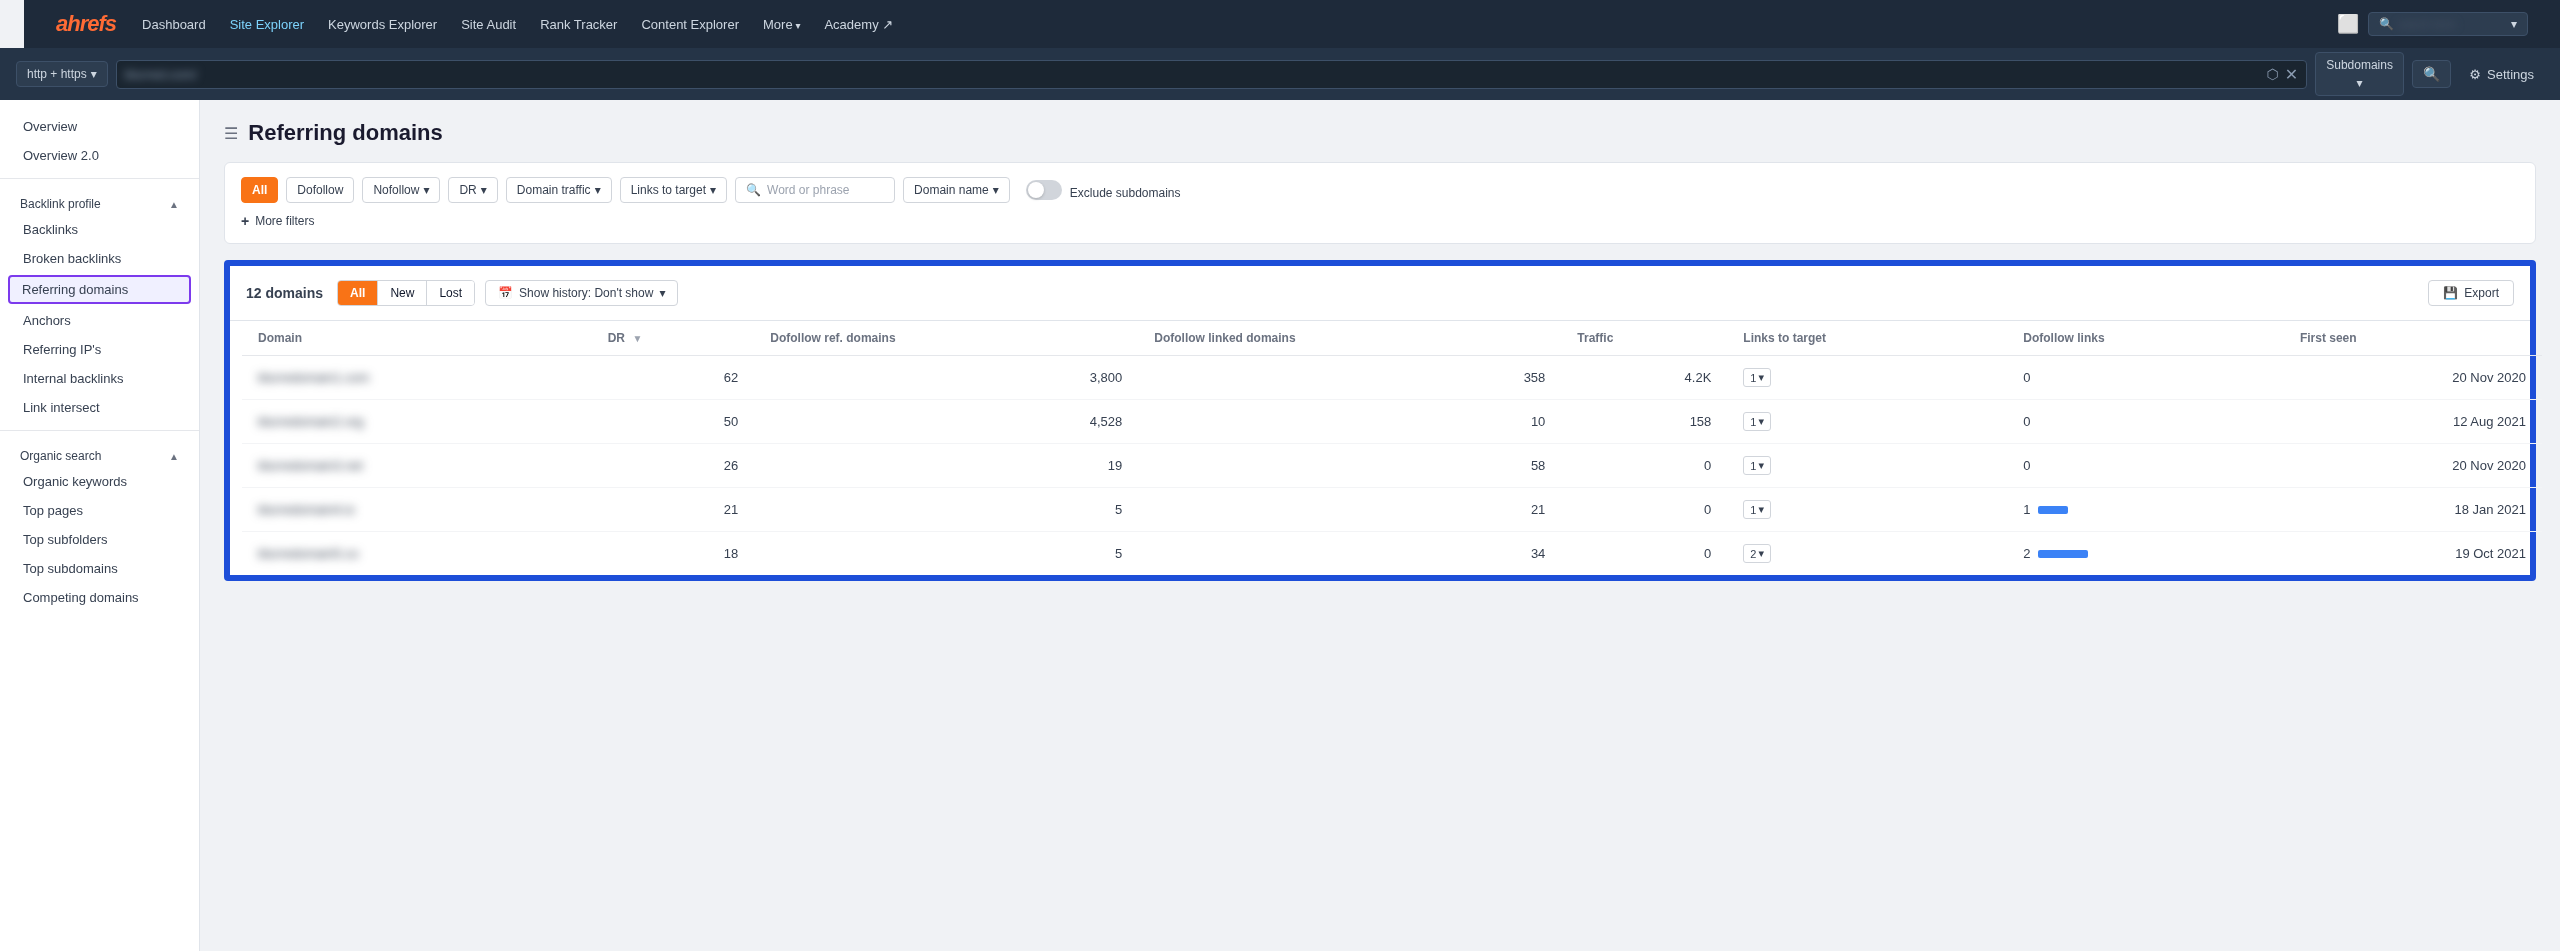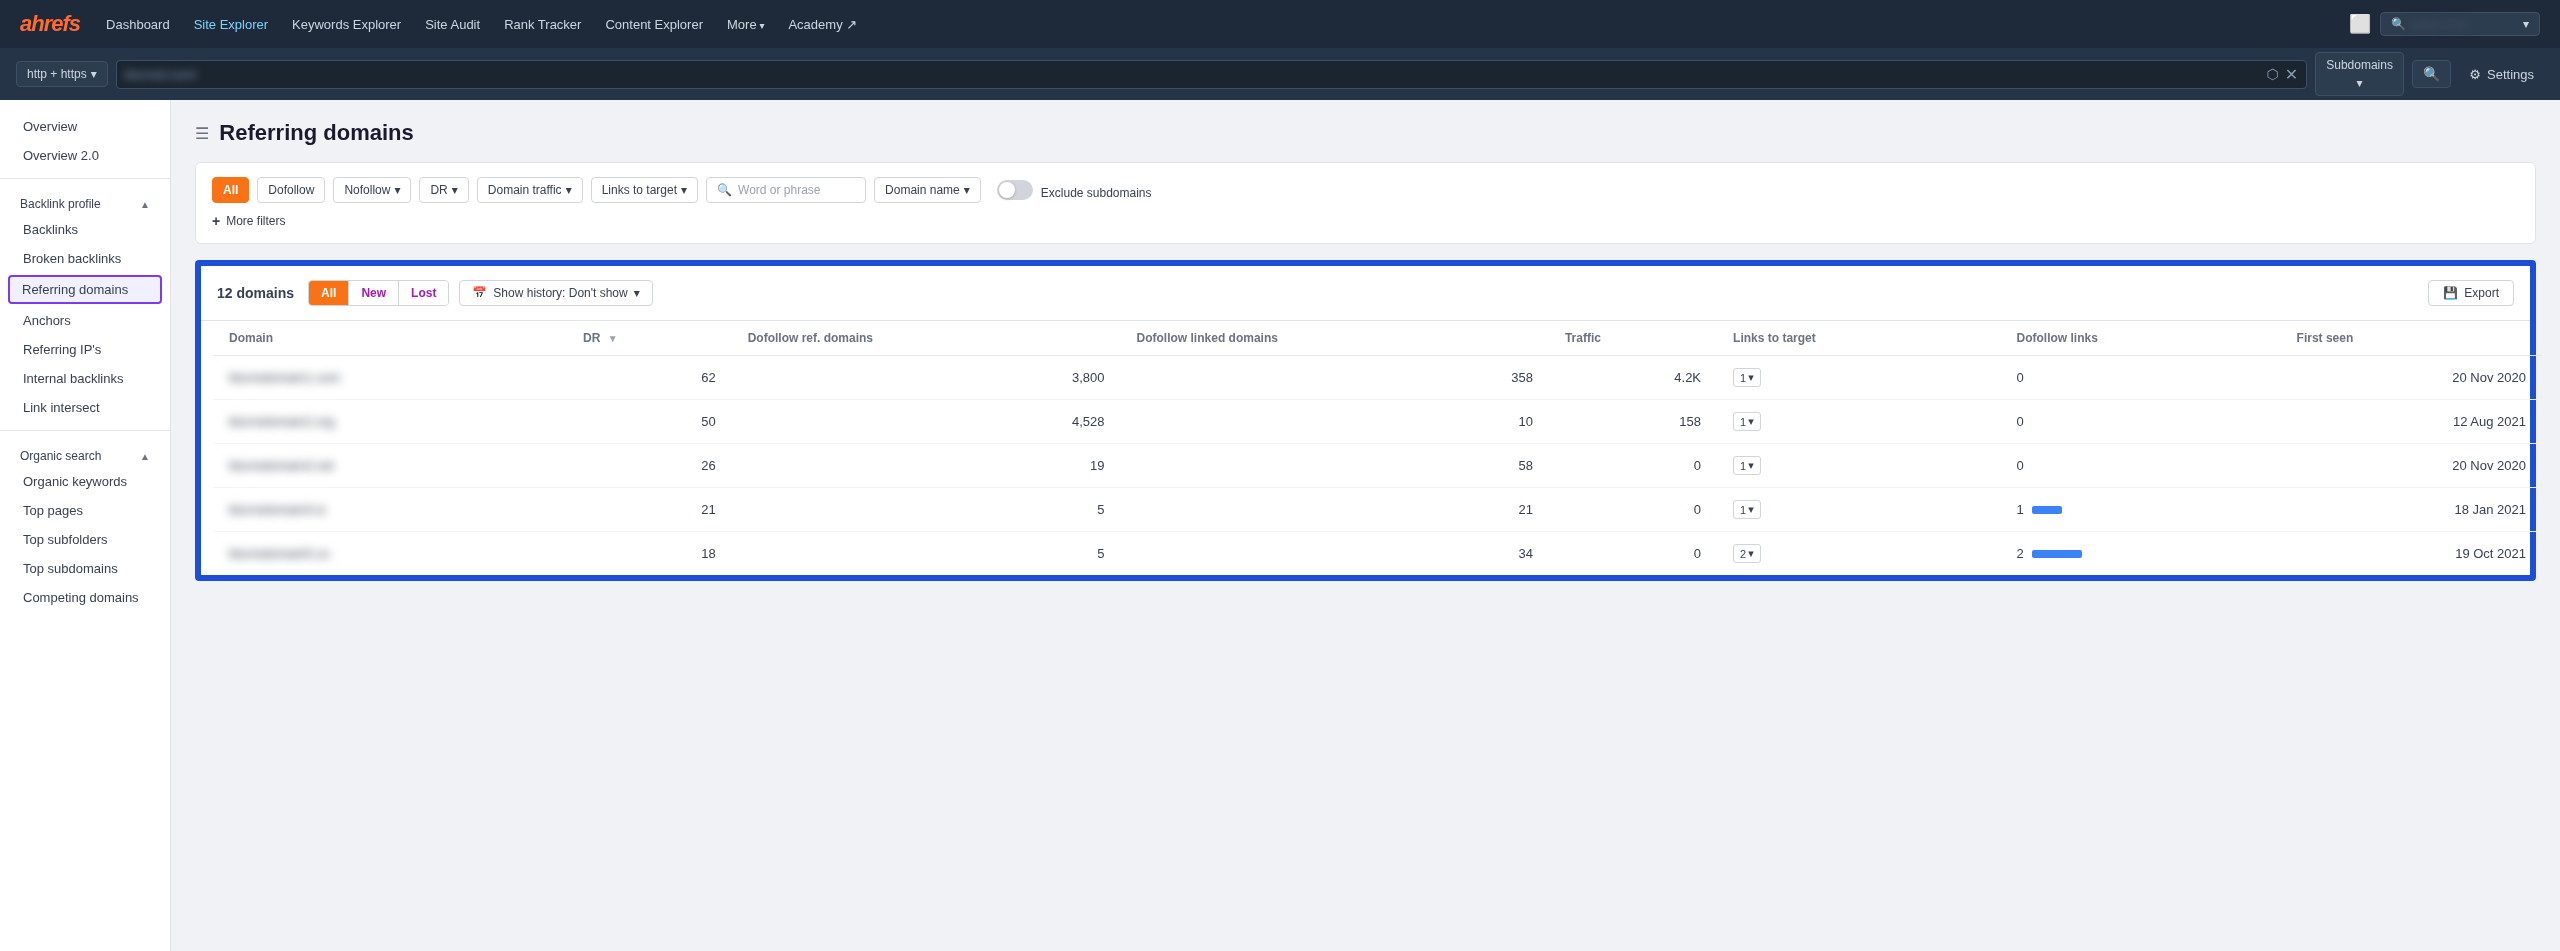--- a/index.html
+++ b/index.html
@@ -3,23 +3,24 @@
   <meta charset="utf-8">
   <style>
     * { box-sizing: border-box; margin: 0; padding: 0; }
     body { font-family: -apple-system, BlinkMacSystemFont, 'Segoe UI', Arial, sans-serif; font-size: 13px; background: #f0f2f5; color: #1a1a2e; }
 
     
     .top-nav {
       background: #1e2a3a;
       display: flex;
       align-items: center;
-      padding: 0 20px;
+      padding: 0 32px;
       height: 48px;
       gap: 4px;
+      margin-left: 24px;
     }
     .logo {
       color: #ff6b35;
       font-size: 22px;
       font-weight: 800;
       letter-spacing: -1px;
       margin-right: 12px;
       font-style: italic;
     }
     .nav-item {
@@ -109,21 +110,21 @@
     }
 
     
     .main-layout {
       display: flex;
       height: calc(951px - 100px);
     }
 
     
     .sidebar {
-      width: 171px;
+      width: 200px;
       background: #fff;
       border-right: 1px solid #e0e4ea;
       padding: 12px 0;
       overflow-y: auto;
       flex-shrink: 0;
     }
     .sidebar-item {
       padding: 7px 20px;
       cursor: pointer;
       color: #374151;
@@ -275,24 +276,23 @@
       display: flex;
       border: 1px solid #d1d5db;
       border-radius: 4px;
       overflow: hidden;
     }
     .tab-btn {
       padding: 5px 12px;
       font-size: 12px;
       cursor: pointer;
       background: #fff;
-      color: #a21caf;
+      color: #0f172a;
       border: none;
       border-right: 1px solid #d1d5db;
-      font-weight: bold;
     }
     .tab-btn:last-child { border-right: none; }
     .tab-btn.active-tab {
       background: #f97316;
       color: #fff;
       font-weight: 600;
     }
     .history-btn {
       display: flex;
       align-items: center;

